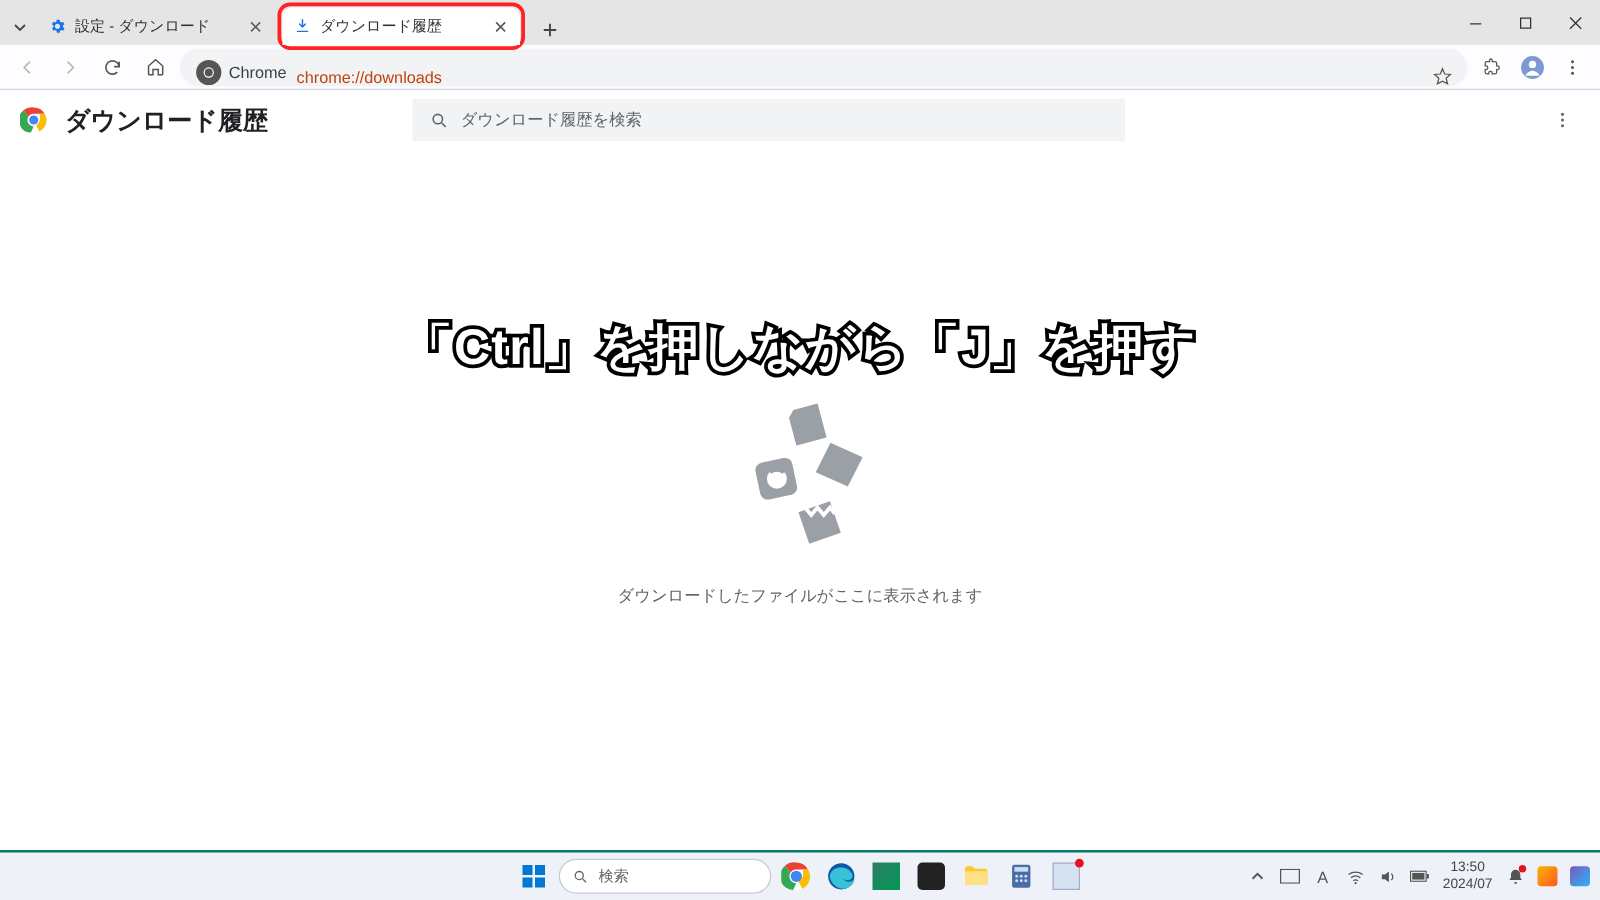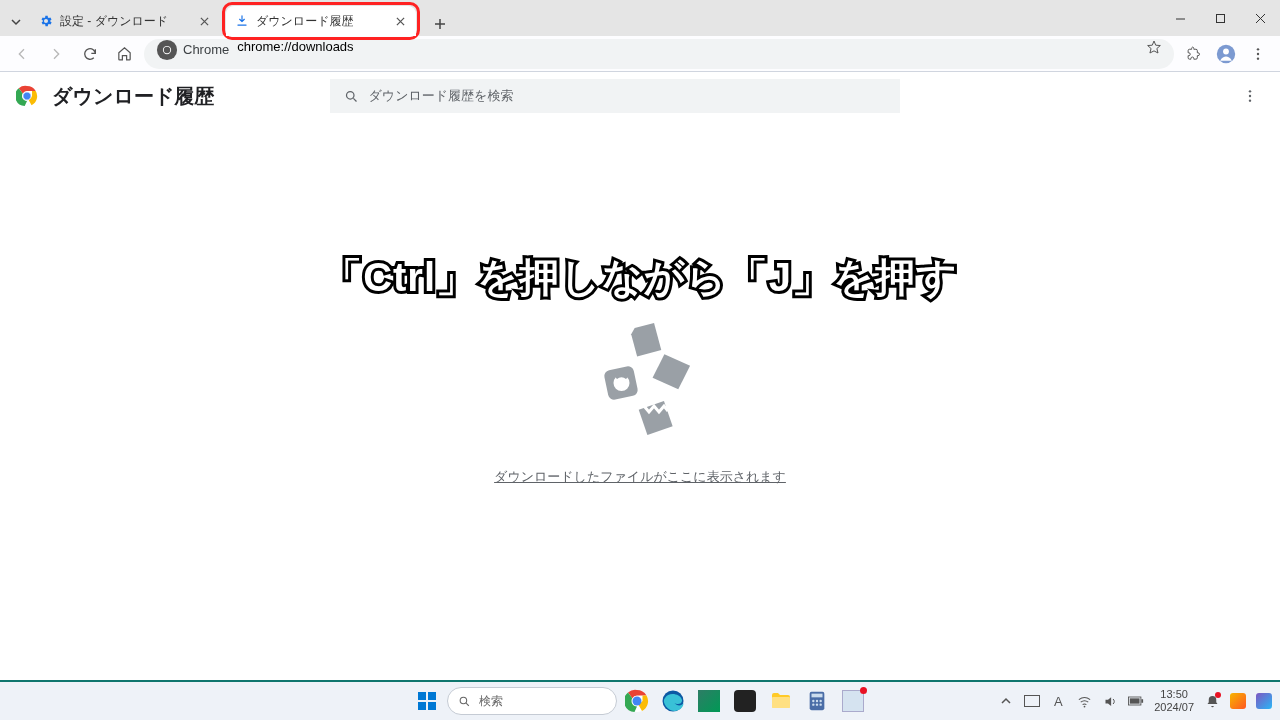--- a/index.html
+++ b/index.html
@@ -17,39 +17,39 @@
 .tab.active { background:#fff; }
 .highlight-ring { position:absolute; inset:-4px; border:3px solid #f22; border-radius:10px; pointer-events:none; }
 .newtab { width:24px; height:24px; display:flex; align-items:center; justify-content:center; margin-left:6px; color:#444; border-radius:50%; }
 .win-controls { position:absolute; right:0; top:0; height:36px; display:flex; align-items:center; }
 .win-btn { width:40px; height:32px; display:flex; align-items:center; justify-content:center; color:#333; }
 
 
 .toolbar { height:36px; background:#fdfdff; display:flex; align-items:center; padding:0 8px; gap:6px; border-bottom:1px solid #d0d5df; }
 .nav-btn { width:28px; height:28px; display:flex; align-items:center; justify-content:center; color:#555; border-radius:50%; }
 .nav-btn.disabled { color:#b8b8b8; }
-.omnibox { flex:1; height:30px; background:#f1f3f4; border-radius:15px; display:flex; align-items:flex-start; padding:0 12px; gap:8px; font-size:13px; color:#3c4043; }
+.omnibox { flex:1; height:30px; background:#f1f3f4; border-radius:15px; display:flex; align-items:flex-end; padding:0 12px; gap:8px; font-size:13px; color:#3c4043; }
 .omnibox .site-chip { display:flex; align-items:center; gap:5px; font-weight:500; }
-.omnibox .url { color:#000000; }
+.omnibox .url { color:#c2410c; }
 .omnibox .star { margin-left:auto; }
 .ext-icons { display:flex; gap:4px; align-items:center; }
 .ext-icons .nav-btn { color:#444; }
 
 
 .page-header { height:48px; display:flex; align-items:center; padding:0 16px; gap:14px; }
 .chrome-logo { width:22px; height:22px; }
 .page-title { font-size:20px; font-weight:600; color:#202124; }
 .search-box { margin-left:auto; margin-right:auto; width:570px; height:34px; background:#f1f3f4; border-radius:0; display:flex; align-items:center; padding:0 14px; gap:10px; font-size:13px; color:#5f6368; position:relative; left:-40px; }
 .page-menu { margin-left:auto; width:28px; height:28px; display:flex; align-items:center; justify-content:center; color:#5f6368; }
 
 
 .content { position:relative; height:calc(100% - 36px - 36px - 48px - 40px); }
 .overlay-text { position:absolute; top:130px; width:100%; text-align:center; font-size:40px; font-weight:900; color:#fff; -webkit-text-stroke:6px #000; paint-order:stroke fill; letter-spacing:1px; }
 .empty-illus { position:absolute; top:200px; left:50%; transform:translateX(-50%); width:120px; height:120px; }
-.empty-msg { position:absolute; top:348px; width:100%; text-align:center; font-size:13px; color:#5f6368;text-decoration:underline; }
+.empty-msg { position:absolute; top:348px; width:100%; text-align:center; font-size:13px; color:#5f6368; }
 
 
 .taskbar { position:absolute; bottom:0; left:0; right:0; height:40px; background:#eef2f8; border-top:2px solid #0f766e; display:flex; align-items:center; }
 .task-center { position:absolute; left:50%; transform:translateX(-50%); display:flex; align-items:center; gap:4px; }
 .start-btn { width:32px; height:32px; display:flex; align-items:center; justify-content:center; }
 .task-search { width:170px; height:28px; background:#fff; border:1px solid #c5cbd4; border-radius:14px; display:flex; align-items:center; padding:0 10px; gap:8px; font-size:12px; color:#666; }
 .task-icon { width:32px; height:32px; display:flex; align-items:center; justify-content:center; position:relative; border-radius:4px; }
 .task-icon .dot { position:absolute; top:2px; right:2px; width:7px; height:7px; background:#e81123; border-radius:50%; }
 .tray { position:absolute; right:8px; display:flex; align-items:center; gap:10px; font-size:11px; color:#444; }
 .tray .clock { text-align:center; line-height:1.15; }

